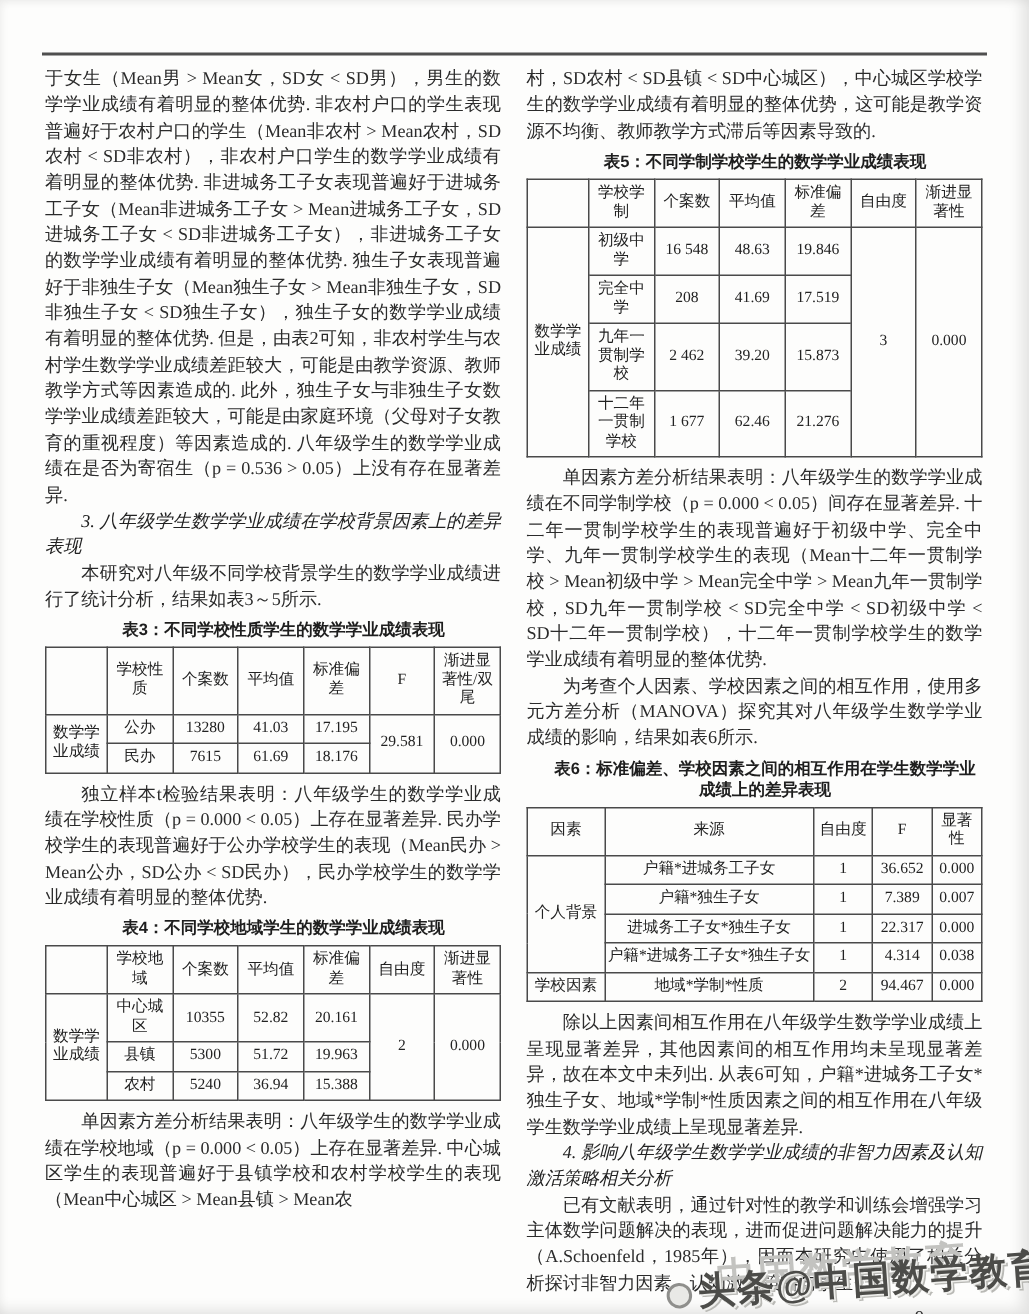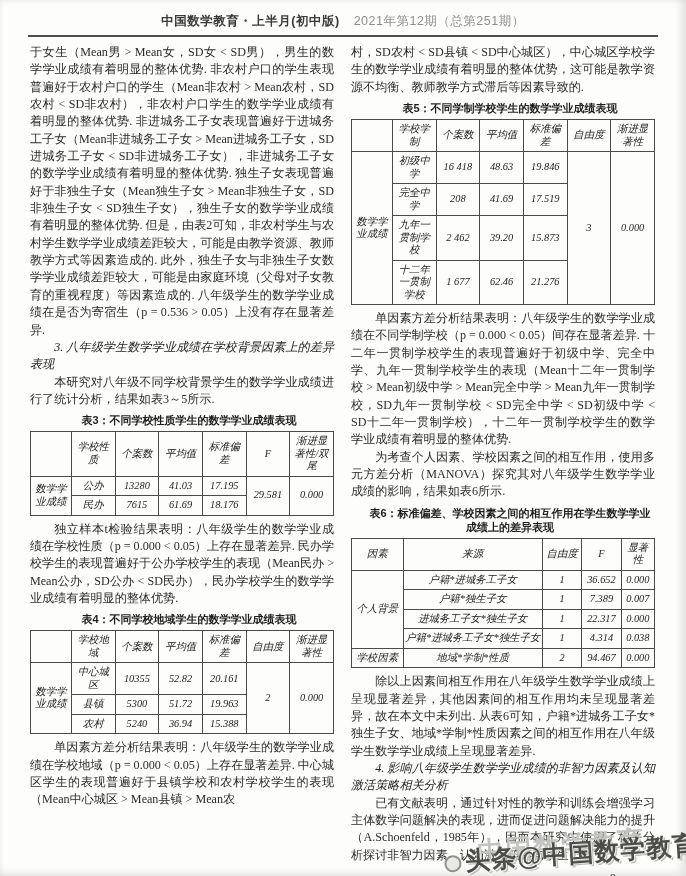--- a/index.html
+++ b/index.html
@@ -21,21 +21,21 @@
 
   .para { text-align:justify; }
   .indent { text-indent:2em; }
   .kai { font-style:italic; color:#222; }
 
   .tbl-caption { font-family:"Liberation Sans", sans-serif; font-weight:bold;
     font-size:11px; line-height:14px; color:#1e1e1e; margin:5px 0 4px 0;
     padding-left:14px; text-align:center; text-indent:0; }
   table { border-collapse:collapse; width:100%; table-layout:fixed;
     font-size:10.4px; line-height:12.5px; color:#222; margin-bottom:5px;
-    border:1.5px solid #3c3c3c;font-style:italic; }
+    border:1.5px solid #3c3c3c; }
   td { border:1px solid #4a4a4a; text-align:center; vertical-align:middle; padding:3px 1px; }
   .stats-tbl td:nth-child(1){ width:13.5%; }
 
   .t6 td:nth-child(1){ width:17%; }
   .t6 td:nth-child(2){ width:46%;margin-top:40px; }
   .t6 td:nth-child(3){ width:13%; }
   .t6 td:nth-child(4){ width:13%; }
   .t6 td:nth-child(5){ width:11%; }
 
   .page-num { text-align:right; padding-right:26px; margin-top:6px; font-size:12px; letter-spacing:2px; }
@@ -47,23 +47,20 @@
   .wm-front { position:relative; font-size:25px; color:#4c4c49; letter-spacing:1px;
     text-shadow:1px 1px 0 #efefec, 2px 2px 0 #b9b9b5; }
   .wm-logo { display:inline-block; width:17px; height:17px; border:2.5px solid #8f8f8c;
     border-radius:50%; vertical-align:middle; margin-right:4px; background:#e9e9e6; }
 </style>
 </head>
 <body>
 
 <div class="page">
 
-  <div class="page-header">
-    <span class="journal-title">中国数学教育・上半月(初中版)</span><span class="issue-info">2021年第12期（总第251期）</span>
-  </div>
   <div class="header-rule"></div>
 
   <div class="columns">
 
     <div class="col">
       <div class="para">于女生（Mean男 &gt; Mean女，SD女 &lt; SD男），男生的数学学业成绩有着明显的整体优势. 非农村户口的学生表现普遍好于农村户口的学生（Mean非农村 &gt; Mean农村，SD农村 &lt; SD非农村），非农村户口学生的数学学业成绩有着明显的整体优势. 非进城务工子女表现普遍好于进城务工子女（Mean非进城务工子女 &gt; Mean进城务工子女，SD进城务工子女 &lt; SD非进城务工子女），非进城务工子女的数学学业成绩有着明显的整体优势. 独生子女表现普遍好于非独生子女（Mean独生子女 &gt; Mean非独生子女，SD非独生子女 &lt; SD独生子女），独生子女的数学学业成绩有着明显的整体优势. 但是，由表2可知，非农村学生与农村学生数学学业成绩差距较大，可能是由教学资源、教师教学方式等因素造成的. 此外，独生子女与非独生子女数学学业成绩差距较大，可能是由家庭环境（父母对子女教育的重视程度）等因素造成的. 八年级学生的数学学业成绩在是否为寄宿生（p = 0.536 &gt; 0.05）上没有存在显著差异.</div>
       <div class="para indent kai">3. 八年级学生数学学业成绩在学校背景因素上的差异表现</div>
       <div class="para indent">本研究对八年级不同学校背景学生的数学学业成绩进行了统计分析，结果如表3～5所示.</div>
 
       <div class="tbl-caption">表3：不同学校性质学生的数学学业成绩表现</div>
@@ -148,21 +145,21 @@
           <td>学校学制</td>
           <td>个案数</td>
           <td>平均值</td>
           <td>标准偏差</td>
           <td>自由度</td>
           <td>渐进显著性</td>
         </tr>
         <tr>
           <td rowspan="4">数学学业成绩</td>
           <td>初级中学</td>
-          <td>16 418</td>
+          <td>16 548</td>
           <td>48.63</td>
           <td>19.846</td>
           <td rowspan="4">3</td>
           <td rowspan="4">0.000</td>
         </tr>
         <tr>
           <td>完全中学</td>
           <td>208</td>
           <td>41.69</td>
           <td>17.519</td>

